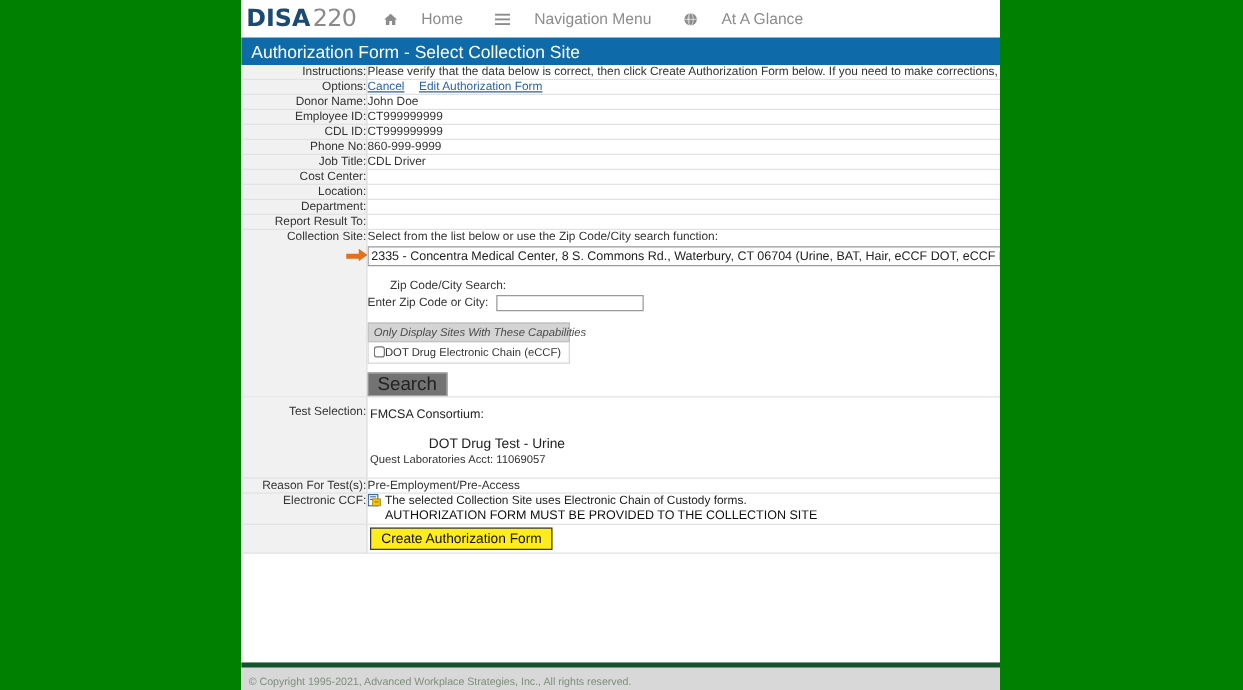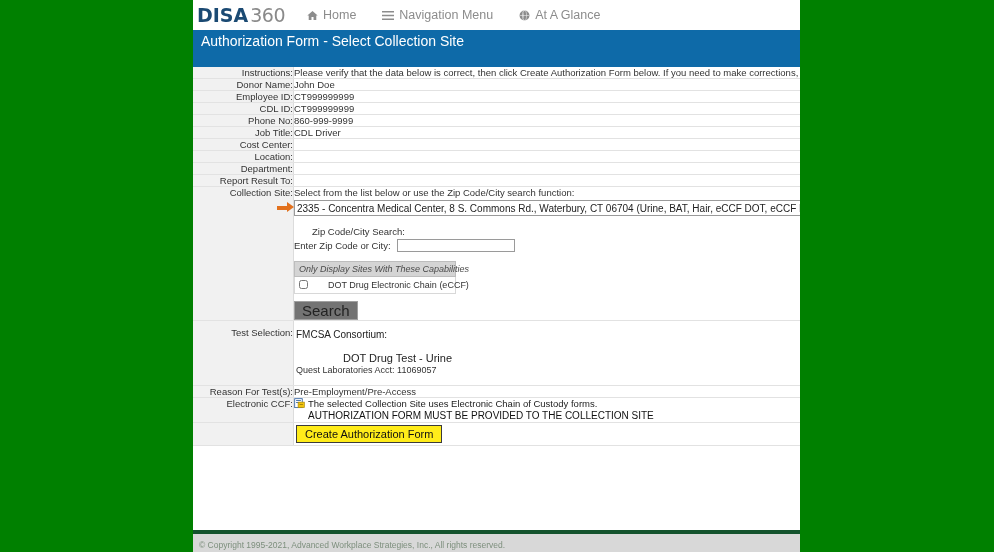--- a/index.html
+++ b/index.html
@@ -46,35 +46,35 @@
   }
   .brand-360 {
     font-size: 19px;
     color: #8a8a8a;
     font-family: "DejaVu Sans", sans-serif;
     margin-left: 2px;
   }
   .navlink {
     display: flex;
     align-items: center;
-    gap: 5px;
+    gap: 19px;
     font-size: 12.5px;
     color: #8c8c8c;
     margin-right: 26px;
     text-decoration: none;
     cursor: pointer;
     white-space: nowrap;
   }
   .navlink svg { display:block; }
   
   #titlebar {
     background: #0e6aa8;
     color: #ffffff;
     font-size: 14px;
-    height: 37px;
+    height: 22px;
     line-height: 22px;
     padding-left: 8px;
     box-sizing: border-box;
     white-space: nowrap;
     overflow: hidden;
   }
   
   table.form {
     border-collapse: collapse;
     width: 663px;
@@ -153,21 +153,21 @@
     color: #4a4a4a;
     padding: 2px 4px;
     white-space: nowrap;
   }
   .cap-body {
     border: 1px solid #d8d8d8;
     border-top: none;
     padding: 3px 4px;
     display: flex;
     align-items: flex-start;
-    gap: 20px;
+    gap: 0;
     background: #fff;
   }
   .cap-body label { font-size: 9px; color:#333; }
   input.cbx { width:9px; height:9px; margin:0; }
   button.search-btn {
     margin-top: 7px;
     font-size: 15px;
     font-family: "Liberation Sans", sans-serif;
     padding: 0 7px;
     background: #737373;
@@ -239,21 +239,21 @@
   }
 </style>
 </head>
 <body>
 
 <div id="page">
 
   <div id="topnav">
     <div class="brand">
       <span class="brand-disa">DISA</span>
-        <span class="brand-360">360</span>
+        <span class="brand-360">220</span>
     </div>
 
     <a class="navlink">
       <span>
         <svg width="11" height="11" viewBox="0 0 16 16">
             <path fill="#8c8c8c" d="M8 1.5L0.5 8h2V14.5h4V10h3v4.5h4V8h2L8 1.5z"></path>
           </svg>
       </span>
       <span>Home</span>
     </a>
@@ -286,20 +286,27 @@
 
   <table class="form">
     <tbody>
         <tr>
       <td class="lbl">Instructions:</td>
       <td class="val">
         <span class="nowrapclip">Please verify that the data below is correct, then click Create Authorization Form below. If you need to make corrections, click on one of the</span>
       </td>
     </tr>
 
+    <tr>
+      <td class="lbl">Options:</td>
+      <td class="val">
+        <a class="optlink">Cancel</a>
+        <a class="optlink">Edit Authorization Form</a>
+      </td>
+    </tr>
 
     <tr>
       <td class="lbl">Donor Name:</td>
       <td class="val">John Doe</td>
     </tr>
 
     <tr>
       <td class="lbl">Employee ID:</td>
       <td class="val">CT999999999</td>
     </tr>

